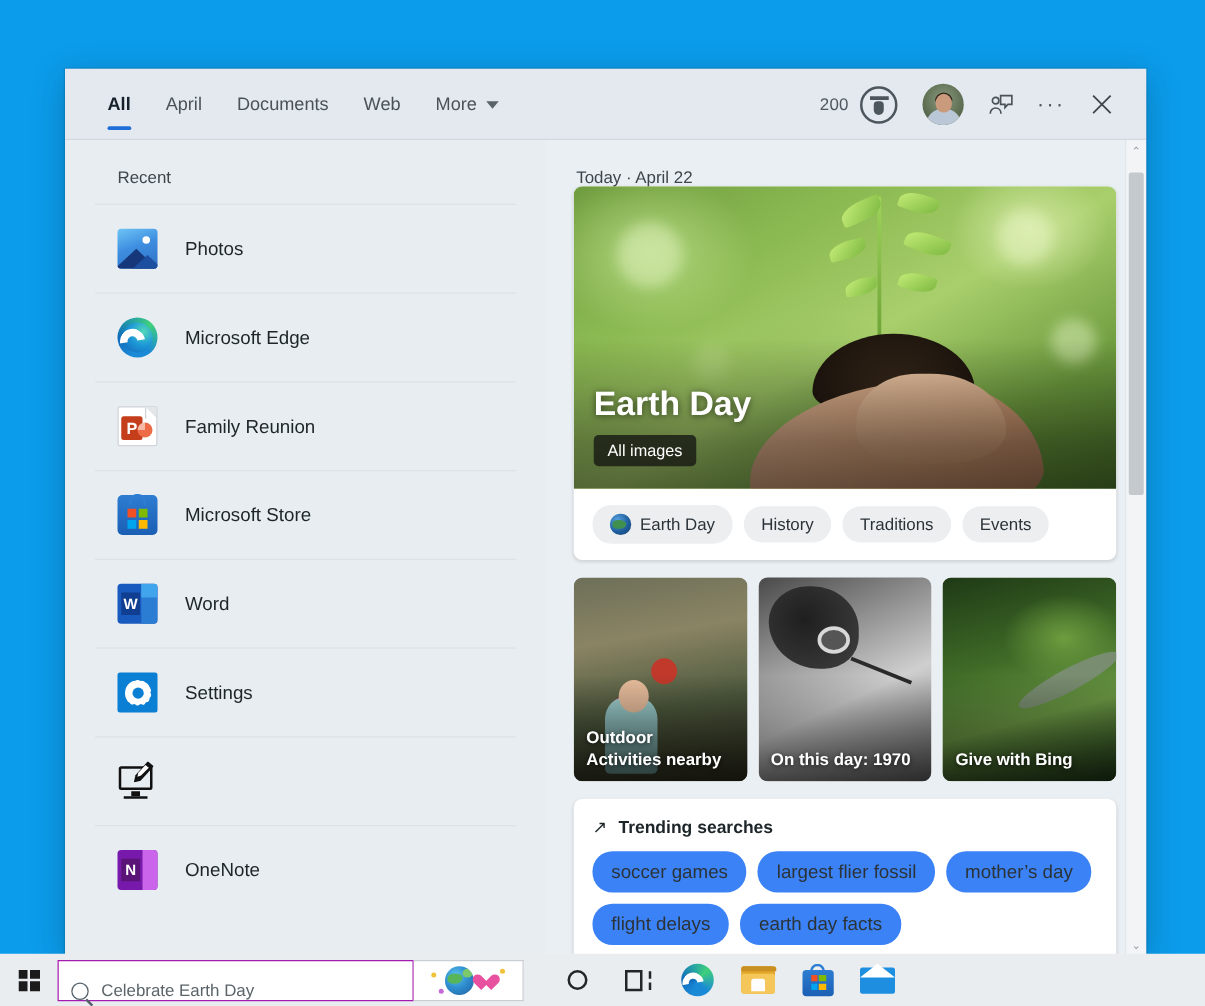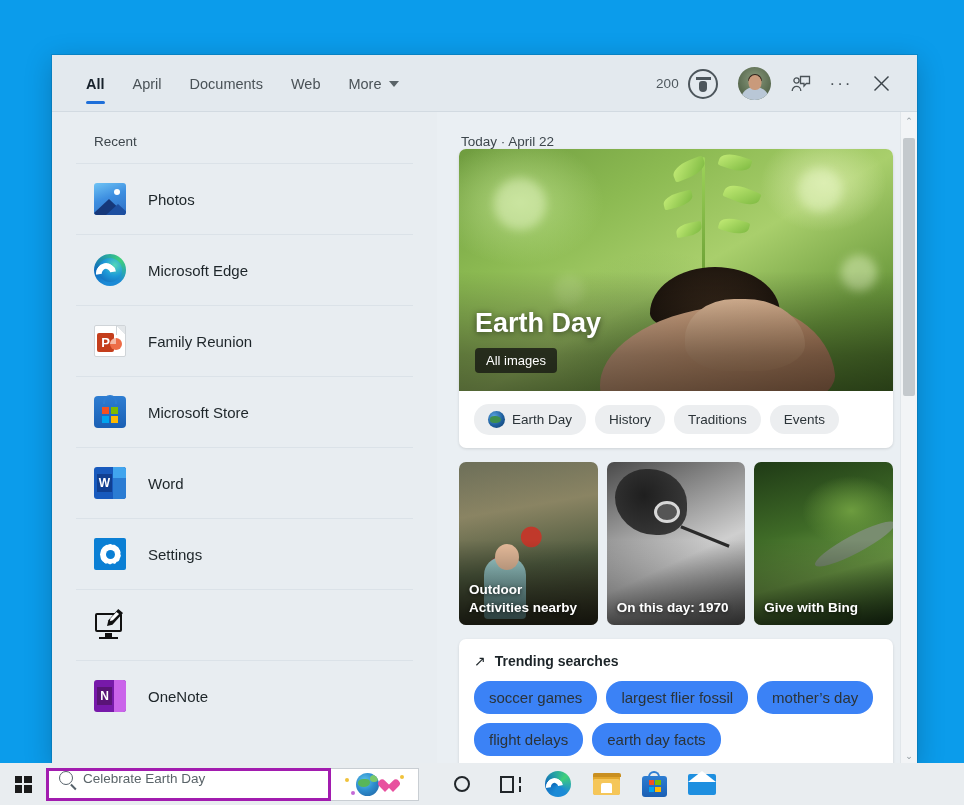--- a/index.html
+++ b/index.html
@@ -350,22 +350,22 @@
 
   
   #taskbar {
     position:absolute; left:0; bottom:0; width:964px; height:42px;
     background:#e9edf0; display:flex; align-items:center;
   }
   #start-button { width:46px; height:42px; display:flex;align-items:center;justify-content:center; }
   .winlogo { width:17px;height:17px; display:grid; grid-template-columns:1fr 1fr; grid-template-rows:1fr 1fr; gap:2px;}
   .winlogo i { background:#1b1b1b; display:block; }
   #search-box {
-    width: 285px; height:33px; background:#fff; border:3px solid #a21caf;
-    display:flex; align-items:flex-start; padding:0 10px; gap:10px;
+    width: 285px; height:33px; background:#fff; border:1px solid #a21caf;
+    display:flex; align-items:flex-end; padding:0 10px; gap:10px;
   }
   #search-box .mag {
     width:14px;height:14px;border:1.7px solid #55616a;border-radius:50%;position:relative;flex:none;
   }
   #search-box .mag:after{content:"";position:absolute;right:-5px;bottom:-4px;width:7px;height:1.7px;
     background:#55616a;transform:rotate(45deg);}
   #search-text { font-size:13.5px; color:#5a6469; }
   #doodle {
     width:88px;height:33px; background:#fff; border:1px solid #c9ced3; border-left:none;
     display:flex;align-items:center;justify-content:center; gap:2px; position:relative;

